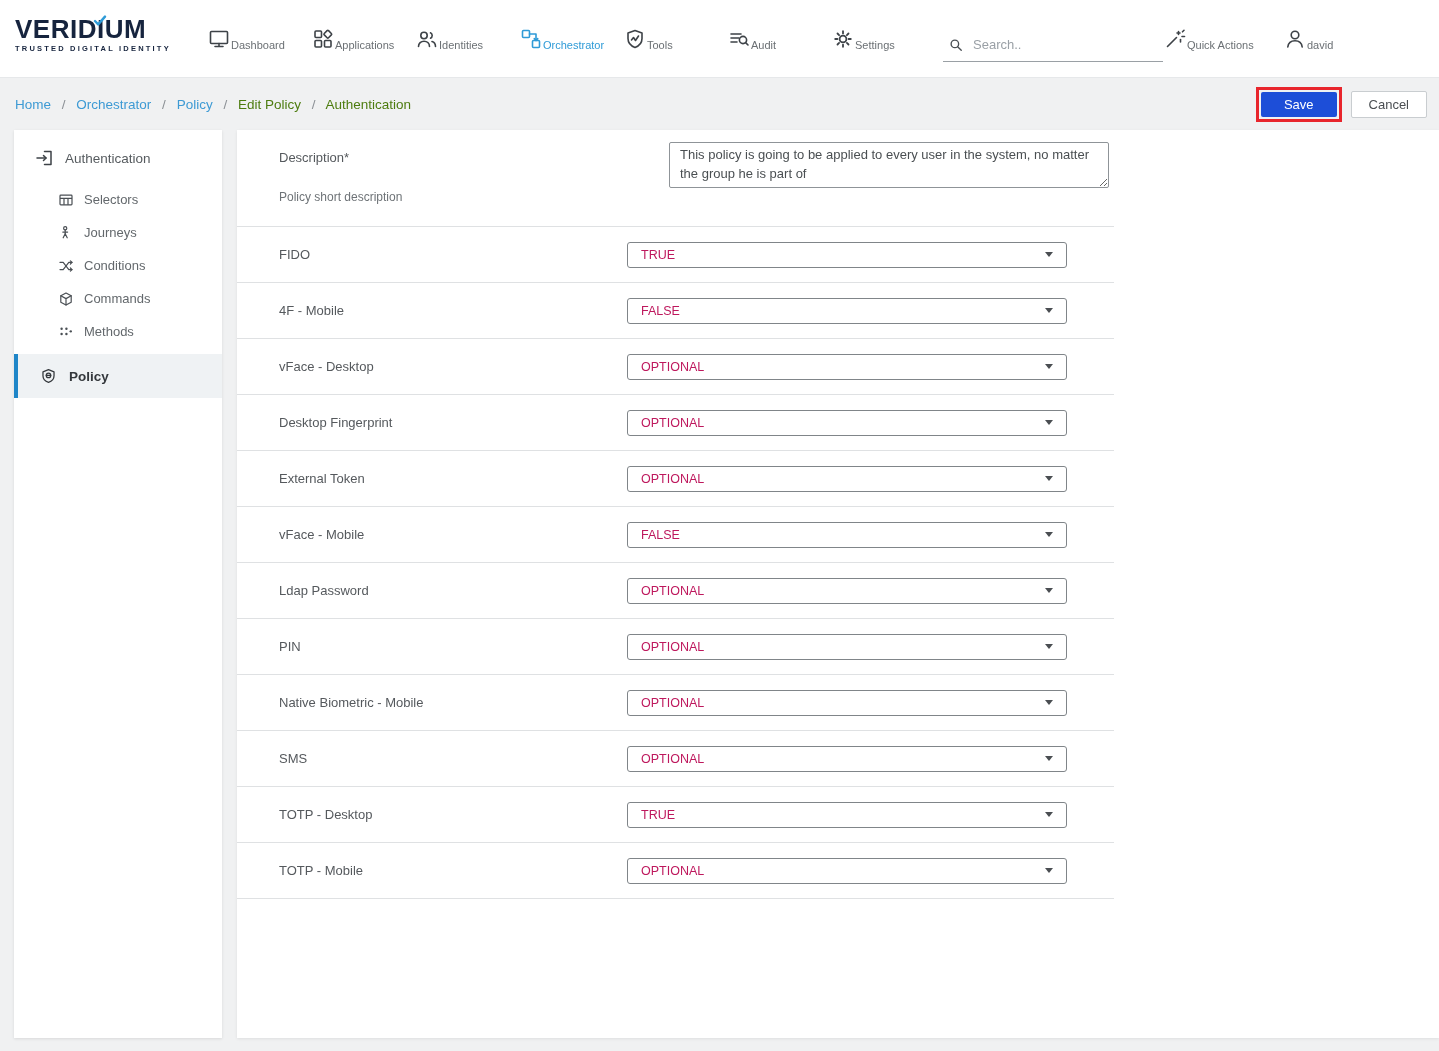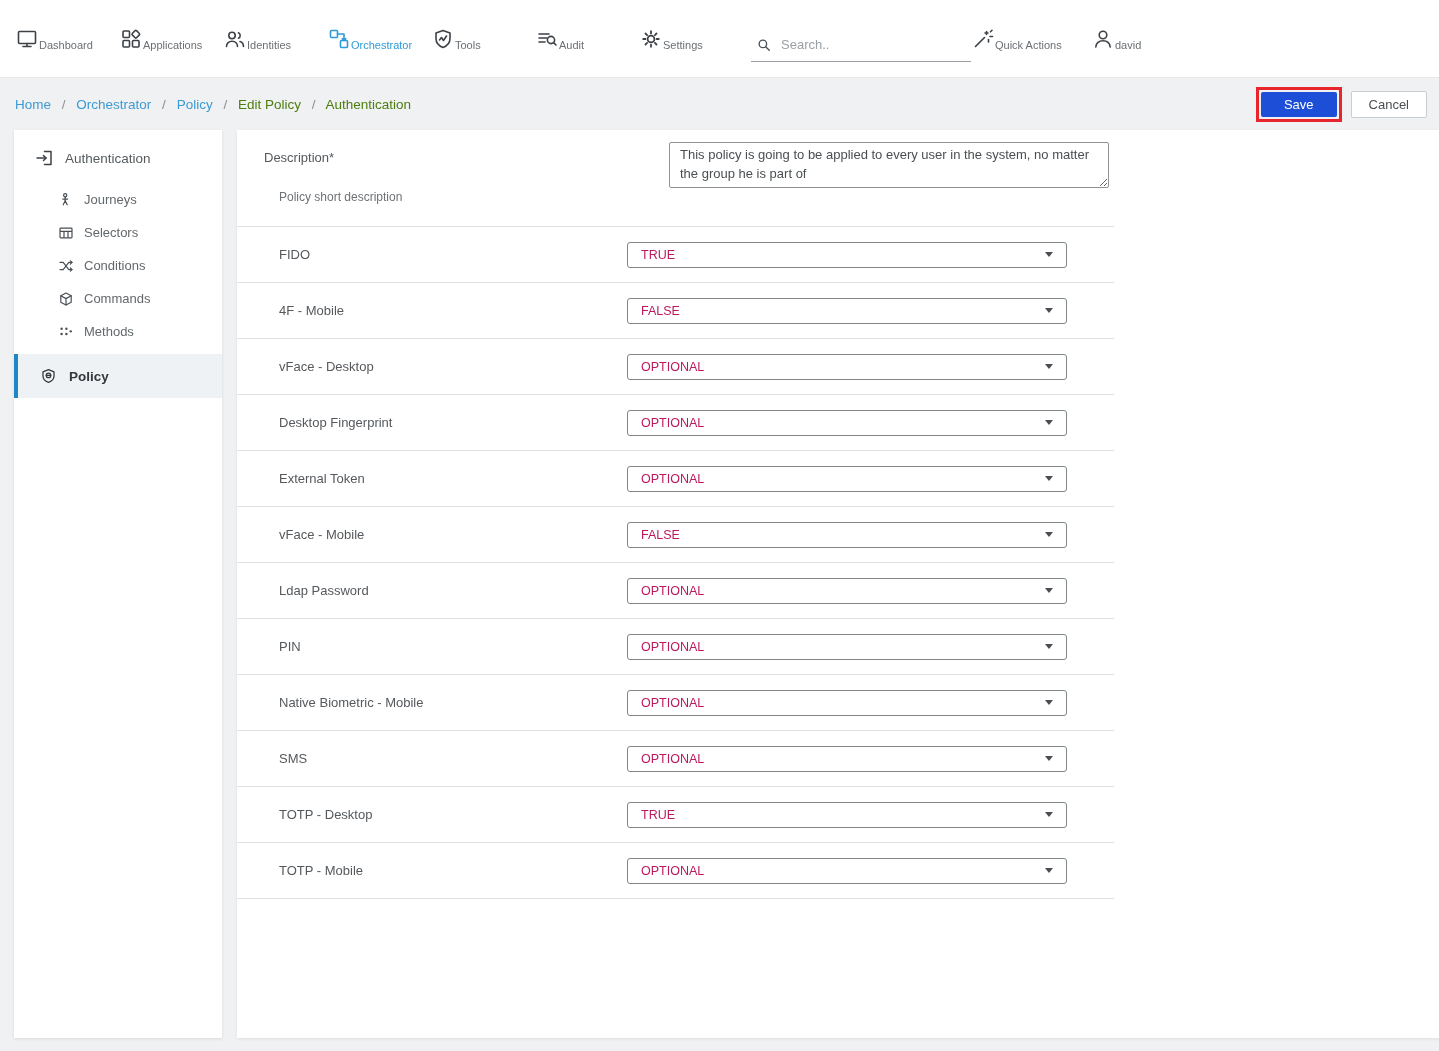--- a/index.html
+++ b/index.html
@@ -58,38 +58,44 @@
   .flabel-2 { font-size:12px; color:#6e7377; }
 
   .name-row { height:97px; }
   .name-row .flabel-1 { position:absolute; left:42px; top:36px; }
   .name-row .flabel-2 { position:absolute; left:42px; top:62px; }
   .name-input { position:absolute; left:432px; top:31px; width:440px; height:24px; background:#e8eaec;
     border:1px solid #a8adb1; border-radius:3px; font-size:13px; color:#3f4447; padding:0 10px;
     font-family:"Liberation Sans",sans-serif; }
 
   .desc-row { height:97px; }
-  .desc-row .flabel-1 { position:absolute; left:27px; top:20px; }
+  .desc-row .flabel-1 { position:absolute; left:42px; top:20px; }
   .desc-row .flabel-2 { position:absolute; left:42px; top:60px; }
   .desc-input { position:absolute; left:432px; top:12px; width:440px; height:46px; border:1px solid #8f9498;
     border-radius:2px; font-size:13px; line-height:1.45; color:#4a4f52; padding:3px 10px;
     font-family:"Liberation Sans",sans-serif; resize:both; }
 
   .dd-row { height:56px; display:flex; align-items:center; }
   .dd-row .flabel-1 { width:390px; padding-left:42px; }
   .dropdown { width:440px; height:26px; border:1px solid #808589; border-radius:3px; background:#fff;
     display:flex; align-items:center; justify-content:space-between; padding:0 13px; cursor:pointer; }
   .dd-value { font-size:12.5px; color:#be185d; }
   .caret { width:0; height:0; border-left:4.5px solid transparent; border-right:4.5px solid transparent;
     border-top:5.5px solid #4a4e52; }
 </style>
 </head>
 <body>
 
 <header class="topbar">
+  <div class="logo">
+    <div class="logo-main">VERID<span class="ich">I<span class="chk"><svg width="14" height="12" viewBox="0 0 14 12">
+              <path d="M2 6l3.2 3.4L12 1.6" stroke="#2f9bd7" stroke-width="2.4" fill="none" stroke-linecap="round" stroke-linejoin="round"></path>
+            </svg></span></span>UM</div>
+    <div class="logo-sub">TRUSTED DIGITAL IDENTITY</div>
+  </div>
   <nav class="mainnav">
     <div class="nav-item">
       <span class="nav-icon">
           <svg width="24" height="24" viewBox="0 0 24 24" fill="none" stroke="currentColor" stroke-width="1.6" stroke-linecap="round" stroke-linejoin="round">
             <rect x="3.5" y="4.5" width="17" height="12" rx="1"></rect>
             <path d="M12 16.5v3M8 19.5h8"></path>
           </svg>
         </span>
       <span class="nav-label">Dashboard</span>
     </div>
@@ -213,37 +219,37 @@
           <svg width="20" height="20" viewBox="0 0 20 20" fill="none" stroke="currentColor" stroke-width="1.5" stroke-linecap="round" stroke-linejoin="round">
             <path d="M10.5 3.5H17v13h-6.5"></path>
             <path d="M3 10h9"></path>
             <path d="M9.5 7.5 12 10l-2.5 2.5"></path>
           </svg>
         </span>
       <span>Authentication</span>
     </div>
     <div class="side-item">
       <span class="s-ico">
+          <svg width="16" height="16" viewBox="0 0 20 20" fill="none" stroke="currentColor" stroke-width="1.5" stroke-linejoin="round">
+            <rect x="2.5" y="4" width="15" height="12" rx="1"></rect>
+            <path d="M2.5 8h15M7.5 8v8M12.5 8v8"></path>
+          </svg>
+        </span>
+      <span>Selectors</span>
+    </div>
+    <div class="side-item">
+      <span class="s-ico">
           <svg width="16" height="16" viewBox="0 0 20 20" fill="none" stroke="currentColor" stroke-width="1.5" stroke-linecap="round" stroke-linejoin="round">
             <circle cx="9" cy="4" r="2"></circle>
             <path d="M9 6.5v4.5"></path>
             <path d="M9 11l-2.5 5M9 11l2.5 5"></path>
             <path d="M6 8.8h6"></path>
           </svg>
         </span>
       <span>Journeys</span>
-    </div>
-    <div class="side-item">
-      <span class="s-ico">
-          <svg width="16" height="16" viewBox="0 0 20 20" fill="none" stroke="currentColor" stroke-width="1.5" stroke-linejoin="round">
-            <rect x="2.5" y="4" width="15" height="12" rx="1"></rect>
-            <path d="M2.5 8h15M7.5 8v8M12.5 8v8"></path>
-          </svg>
-        </span>
-      <span>Selectors</span>
     </div>
     <div class="side-item">
       <span class="s-ico">
           <svg width="16" height="16" viewBox="0 0 20 20" fill="none" stroke="currentColor" stroke-width="1.5" stroke-linecap="round" stroke-linejoin="round">
             <path d="M2.5 5.5h4l7 9h4"></path>
             <path d="M2.5 14.5h4l7-9h4"></path>
             <path d="M15.5 3.5l2 2-2 2M15.5 12.5l2 2-2 2"></path>
           </svg>
         </span>
       <span>Conditions</span>

